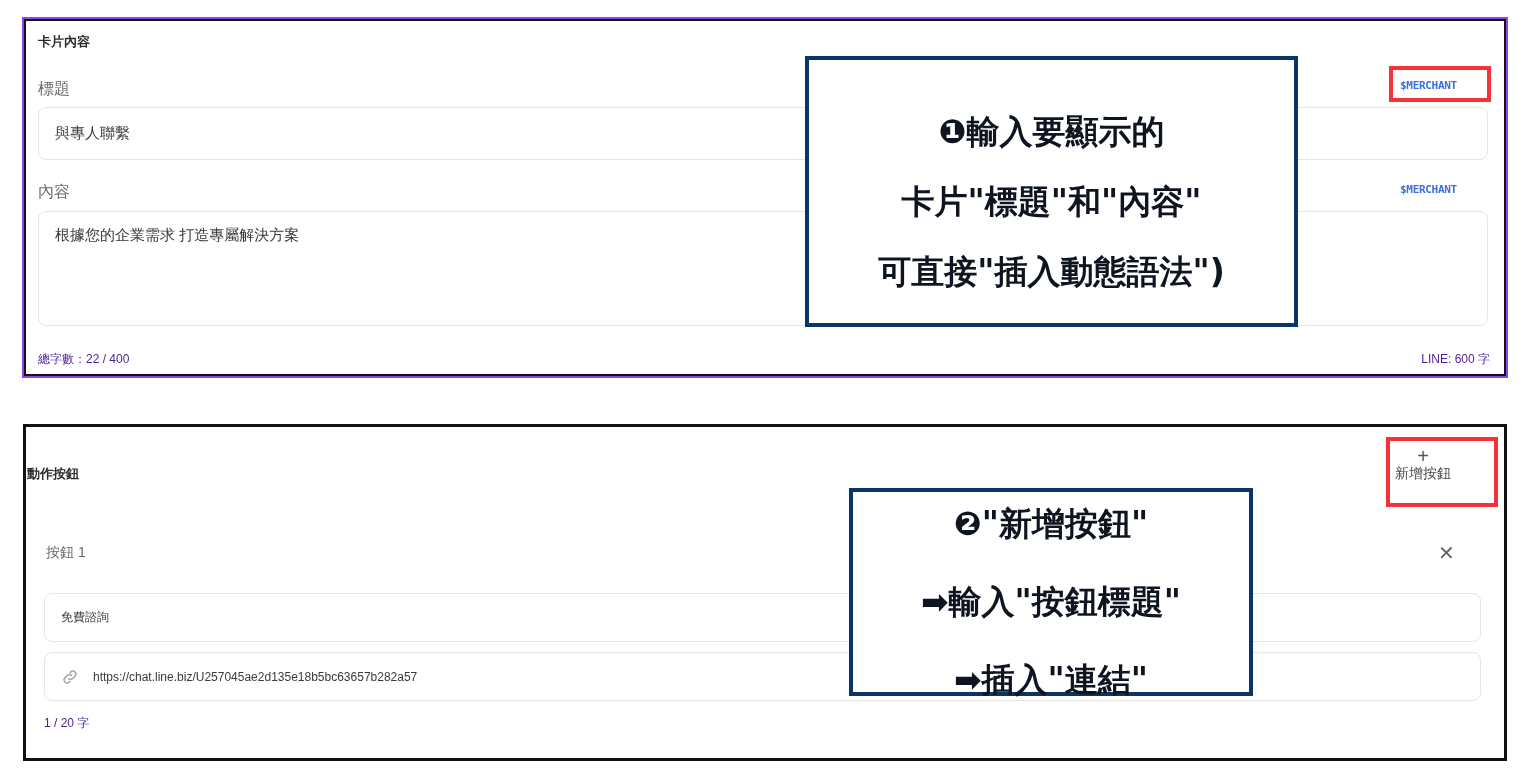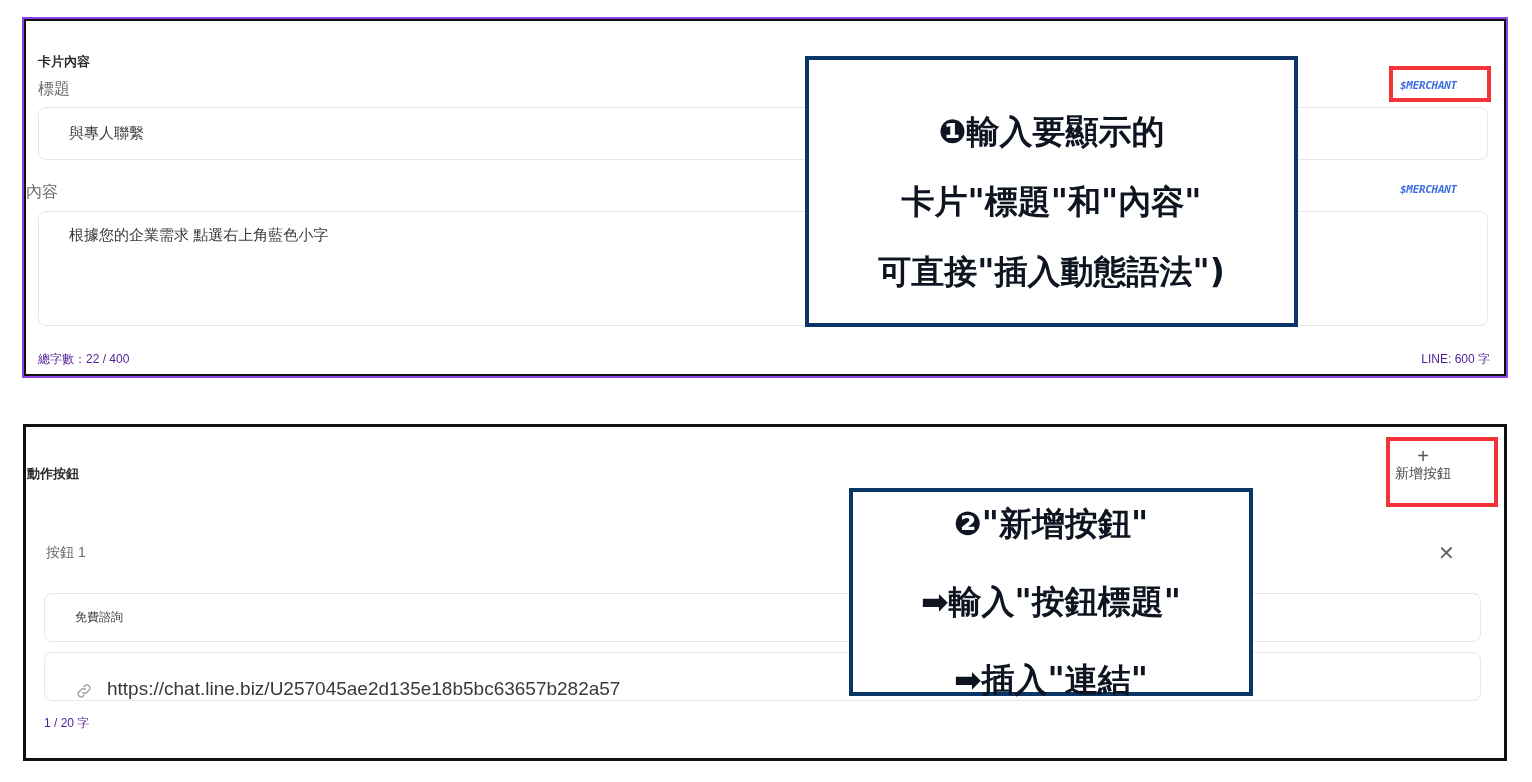--- a/index.html
+++ b/index.html
@@ -9,24 +9,24 @@
     
     .card1 {
       position: absolute; left: 22px; top: 17px; width: 1486px; height: 361px;
       border: 2px solid #8e44ec; background: #fff;
     }
     .card1-inner {
       position: absolute; inset: 0; border: 2px solid #111; 
     }
     .section-title { position: absolute; font-size: 13px; color: #2b2b2b; font-weight: 600; }
     .field-label { position: absolute; font-size: 16px; color: #6a6a6a; }
-    .var-link { position: absolute; font-family: "DejaVu Sans Mono", "Liberation Mono", monospace; font-size: 11px; color: #3d6fe0; font-weight: bold; letter-spacing: -0.3px; cursor: pointer; font-style: italic; }
+    .var-link { position: absolute; font-family: "DejaVu Sans Mono", "Liberation Mono", monospace; font-size: 11px; color: #3d6fe0; font-weight: bold; letter-spacing: -0.3px; cursor: pointer; }
     .input {
       position: absolute; border: 1px solid #e6e6e6; border-radius: 8px; background: #fff;
-      font-size: 15px; color: #3a3a3a; padding-left: 30px; display: flex; align-items: center;
+      font-size: 15px; color: #3a3a3a; padding-left: 16px; display: flex; align-items: center;
     }
     .textarea { align-items: flex-start; padding-top: 14px; }
     .meta { position: absolute; font-size: 12px; color: #4c1d95; }
 
     
     .card2 {
       position: absolute; left: 23px; top: 424px; width: 1484px; height: 337px;
       border: 3px solid #111; background: #fff;
     }
 
@@ -50,32 +50,32 @@
     }
     .note .line { font-size: 33px; line-height: 50px; white-space: nowrap; margin-top: 20px; }
     .note2 .line { font-size: 33px; line-height: 58px; }
   </style>
 </head>
 <body>
 
 <div class="card1">
   <div class="card1-inner"></div>
 
-  <div class="section-title" style="left:14px; top:14px;margin-top:20px;">卡片內容</div>
+  <div class="section-title" style="left:14px; top:14px;">卡片內容</div>
 
   <div class="field-label" style="left:14px; top:60px;">標題</div>
   <div class="var-link" style="left:1376px; top:60px;">$MERCHANT</div>
   <div class="input" style="left:14px; top:88px; width:1450px; height:53px;">
     <span>與專人聯繫</span>
   </div>
 
-  <div class="field-label" style="left:2px; top:163px;">內容</div>
+  <div class="field-label" style="left:14px; top:163px;">內容</div>
   <div class="var-link" style="left:1376px; top:164px;">$MERCHANT</div>
   <div class="input textarea" style="left:14px; top:192px; width:1450px; height:115px;">
-    <span>根據您的企業需求 點選右上角藍色小字</span>
+    <span>根據您的企業需求 打造專屬解決方案</span>
   </div>
 
   <div class="meta" style="left:14px; top:332px;">總字數：22 / 400</div>
   <div class="meta" style="right:16px; top:332px;">LINE: 600 字</div>
 </div>
 
 <div class="hl" style="left:1389px; top:66px; width:102px; height:36px;"></div>
 
 <div class="card2">
   <div class="section-title" style="left:1px; top:38px; font-weight:700;">動作按鈕</div>
@@ -85,21 +85,21 @@
     <span>新增按鈕</span>
   </div>
 
   <div class="field-label" style="left:20px; top:117px; font-size:14px;">按鈕 1</div>
   <div class="close-x" style="left:1412px; top:114px;">✕</div>
 
   <div class="input" style="left:18px; top:166px; width:1437px; height:49px; font-size:12px;">
     <span>免費諮詢</span>
   </div>
 
-  <div class="input" style="left:18px; top:225px; width:1437px; height:49px; font-size:19px;align-items:flex-end;">
+  <div class="input" style="left:18px; top:225px; width:1437px; height:49px; font-size:12px;">
     <svg class="link-icon" viewBox="0 0 24 24">
       <path d="M10 14a4 4 0 0 0 5.66 0l3-3a4 4 0 0 0-5.66-5.66l-1 1" fill="none" stroke="#9a9a9a" stroke-width="1.6" stroke-linecap="round"></path>
       <path d="M14 10a4 4 0 0 0-5.66 0l-3 3a4 4 0 0 0 5.66 5.66l1-1" fill="none" stroke="#9a9a9a" stroke-width="1.6" stroke-linecap="round"></path>
     </svg>
     <span>https://chat.line.biz/U257045ae2d135e18b5bc63657b282a57</span>
   </div>
 
   <div class="meta" style="left:18px; top:288px;">1 / 20 字</div>
 </div>
 

